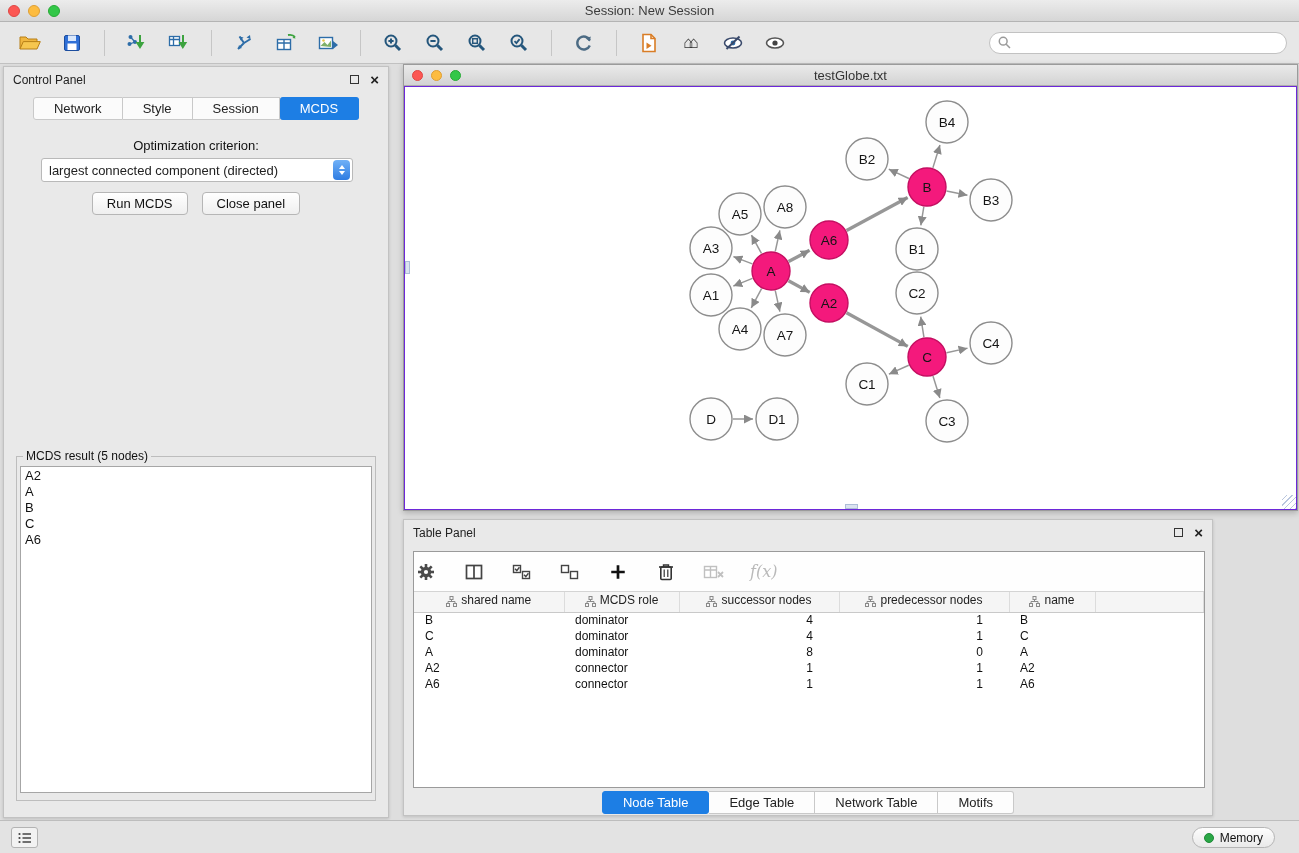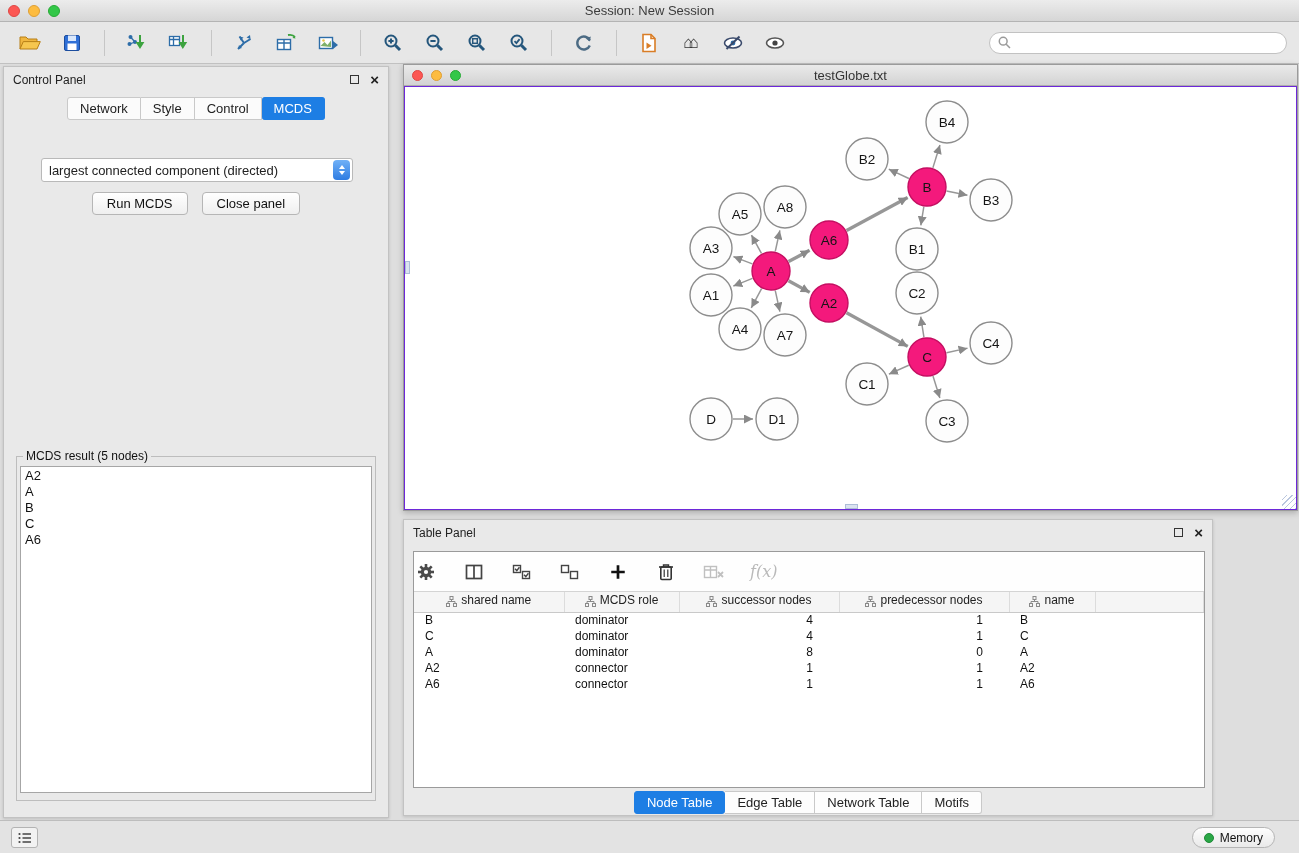--- a/index.html
+++ b/index.html
@@ -32,21 +32,21 @@
   
   .panel-header { height:25px; display:flex; align-items:center; padding:0 9px; font-size:12px; color:#222; }
   .win-controls { margin-left:auto; display:flex; align-items:center; gap:11px; }
   .sq { width:9px; height:9px; border:1.5px solid #333; display:inline-block; }
   .xg { font-size:15px; font-weight:bold; color:#222; line-height:9px; }
 
   
   .control-panel { position:absolute; left:3px; top:66px; width:386px; height:752px;
     background:#e9e9e9; border:1px solid #c2c2c2; box-shadow:0 1px 3px rgba(0,0,0,.15); }
   .cp-tabs { position:absolute; top:30px; left:0; right:0; display:flex; justify-content:center; }
-  .tab { font-size:13px; padding:3px 12px; background:#fbfbfb; border:1px solid #c9c9c9; border-left:none; color:#222; cursor:default; }
+  .tab { font-size:13px; padding:3px 20px; background:#fbfbfb; border:1px solid #c9c9c9; border-left:none; color:#222; cursor:default; }
   .tab:first-child { border-left:1px solid #c9c9c9; border-radius:3px 0 0 3px; }
   .tab:last-child { border-radius:0 3px 3px 0; }
   .tab.active { background:var(--accent,#1d7ee4); color:#fff; border-color:var(--accent,#1d7ee4); border-radius:3px; }
   .opt-label { position:absolute; top:71px; left:0; right:0; text-align:center; font-size:13px; color:#111; }
   .selectbox { position:absolute; top:91px; left:37px; width:312px; height:24px; background:#fff;
     border:1px solid #b9b9b9; border-radius:3px; display:flex; align-items:center; }
   .sel-text { flex:1; font-size:13px; padding-left:7px; white-space:nowrap; overflow:hidden; }
   .stepper { width:17px; height:20px; margin-right:2px; border-radius:4px;
     background:linear-gradient(#71b1f7,#2e7ce2); display:flex; flex-direction:column; align-items:center; justify-content:center; }
   .stepper .up { width:0; height:0; border-left:3.5px solid transparent; border-right:3.5px solid transparent; border-bottom:4px solid #fff; margin-bottom:2px; }
@@ -251,23 +251,24 @@
     <div class="panel-header">
       <span>Control Panel</span>
       <span class="win-controls">
         <span class="sq"></span>
         <span class="xg">×</span>
       </span>
     </div>
     <div id="cp-tabs" class="cp-tabs">
         <div class="tab">Network</div>
         <div class="tab">Style</div>
-        <div class="tab">Control</div>
+        <div class="tab">Session</div>
         <div class="tab active">MCDS</div>
       </div>
+    <div class="opt-label">Optimization criterion:</div>
     <div class="selectbox">
       <span class="sel-text">largest connected component (directed)</span>
       <span class="stepper">
           <i class="up"></i>
           <i class="dn"></i>
         </span>
     </div>
     <div class="btn-row">
       <button class="btn">Run MCDS</button>
       <button class="btn">Close panel</button>

